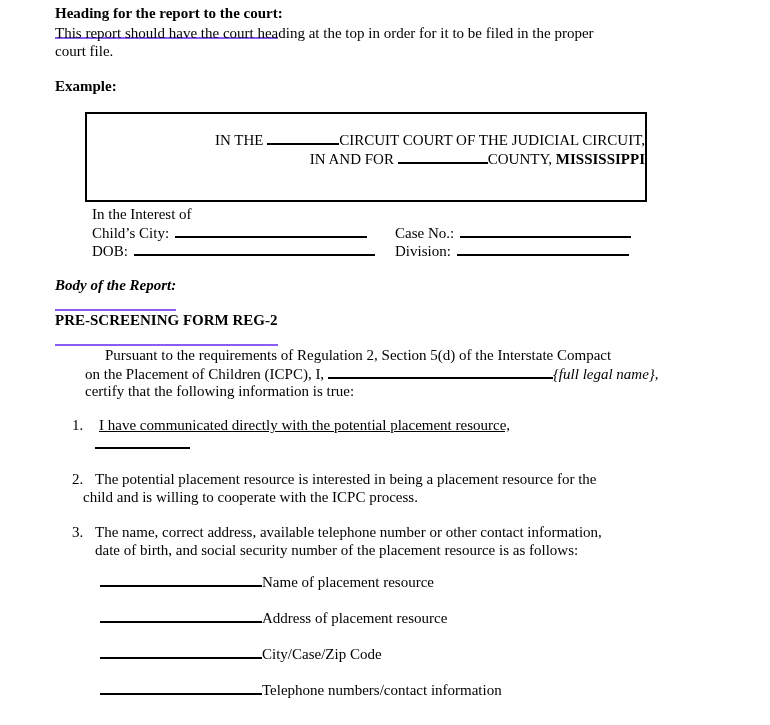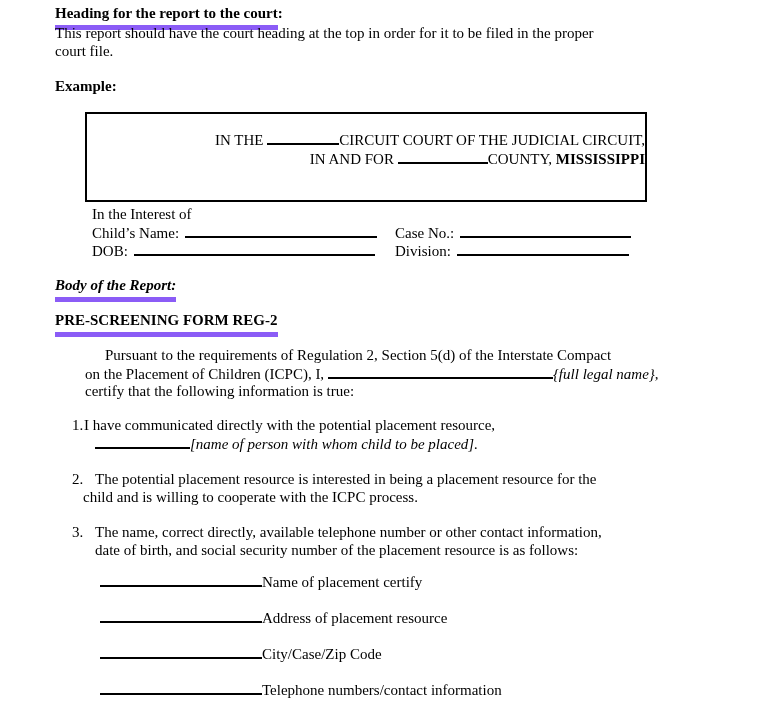--- a/index.html
+++ b/index.html
@@ -9,21 +9,21 @@
     background:#ffffff;
     color:#000;
     font-family:"Liberation Serif","DejaVu Serif",serif;
     font-size:15px;
     line-height:18px;
     overflow:hidden;
   }
   .abs { position:absolute; white-space:nowrap; }
   .bold { font-weight:bold; }
   .ital { font-style:italic; }
-  .ul { border-bottom:5px solid #8b5cf6; padding-bottom:4px; }
+  .ul { border-bottom:2px solid #8b5cf6; padding-bottom:16px; }
   .blank {
     display:inline-block;
     height:13px;
     border-bottom:2px solid #000;
   }
   .gap { margin-left:6px; }
   .court-box {
     position:absolute;
     left:85px; top:112px;
     width:558px; height:70px;
@@ -55,21 +55,21 @@
       <span>IN THE </span><span class="blank" style="width:72px;"></span><span>CIRCUIT COURT OF THE JUDICIAL CIRCUIT,</span>
     </div>
     <div>
       <span>IN AND FOR </span><span class="blank" style="width:90px;"></span><span>COUNTY, </span><span class="bold">MISSISSIPPI</span>
     </div>
   </div>
 
   <div class="abs" style="left:92px; top:205px;">In the Interest of</div>
 
   <div class="abs" style="left:92px; top:223px;">
-    <span>Child’s Name:</span><span class="blank gap" style="width:192px;"></span>
+    <span>Child’s City:</span><span class="blank gap" style="width:192px;"></span>
   </div>
   <div class="abs" style="left:395px; top:223px;">
     <span>Case No.:</span><span class="blank gap" style="width:171px;"></span>
   </div>
   <div class="abs" style="left:92px; top:241px;">
     <span>DOB:</span><span class="blank gap" style="width:241px;"></span>
   </div>
   <div class="abs" style="left:395px; top:241px;">
     <span>Division:</span><span class="blank gap" style="width:172px;"></span>
   </div>
@@ -82,35 +82,35 @@
     <span class="ul">PRE-SCREENING FORM REG-2</span>
   </div>
 
   <div class="abs" style="left:105px; top:346px;">Pursuant to the requirements of Regulation 2, Section 5(d) of the Interstate Compact</div>
   <div class="abs" style="left:85px; top:364px;">
     <span>on the Placement of Children (ICPC), I, </span><span class="blank" style="width:225px;"></span><span class="ital">{full legal name},</span>
   </div>
   <div class="abs" style="left:85px; top:382px;">certify that the following information is true:</div>
 
   <div class="abs" style="left:72px; top:416px;">1.</div>
-  <div class="abs" style="left:84px; top:416px;">I have communicated directly with the potential placement resource,</div>
+  <div class="abs" style="left:99px; top:416px;text-decoration:underline;">I have communicated directly with the potential placement resource,</div>
   <div class="abs" style="left:95px; top:434px;">
-    <span class="blank" style="width:95px;"></span><span class="ital">[name of person with whom child to be placed].</span>
+    <span class="blank" style="width:95px;"></span>
   </div>
 
   <div class="abs" style="left:72px; top:470px;">2.</div>
   <div class="abs" style="left:95px; top:470px;">The potential placement resource is interested in being a placement resource for the</div>
   <div class="abs" style="left:83px; top:488px;">child and is willing to cooperate with the ICPC process.</div>
 
   <div class="abs" style="left:72px; top:523px;">3.</div>
-  <div class="abs" style="left:95px; top:523px;">The name, correct directly, available telephone number or other contact information,</div>
+  <div class="abs" style="left:95px; top:523px;">The name, correct address, available telephone number or other contact information,</div>
   <div class="abs" style="left:95px; top:541px;">date of birth, and social security number of the placement resource is as follows:</div>
 
   <div class="abs" style="left:100px; top:572px;">
-    <span class="blank" style="width:162px;"></span><span>Name of placement certify</span>
+    <span class="blank" style="width:162px;"></span><span>Name of placement resource</span>
   </div>
   <div class="abs" style="left:100px; top:608px;">
     <span class="blank" style="width:162px;"></span><span>Address of placement resource</span>
   </div>
   <div class="abs" style="left:100px; top:644px;">
     <span class="blank" style="width:162px;"></span><span>City/Case/Zip Code</span>
   </div>
   <div class="abs" style="left:100px; top:680px;">
     <span class="blank" style="width:162px;"></span><span>Telephone numbers/contact information</span>
   </div>

